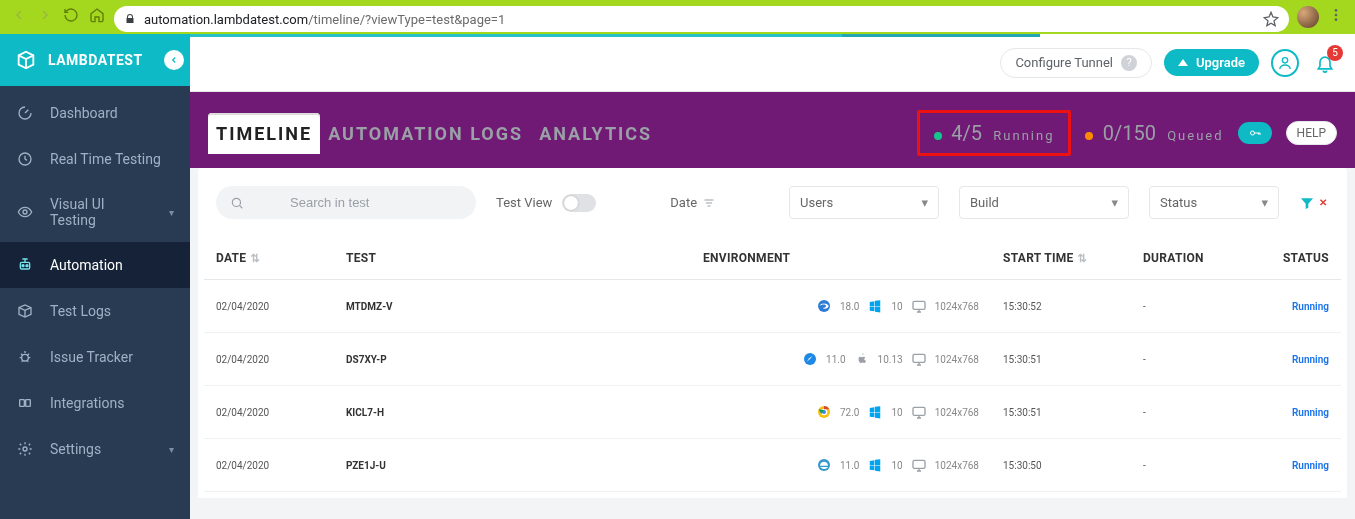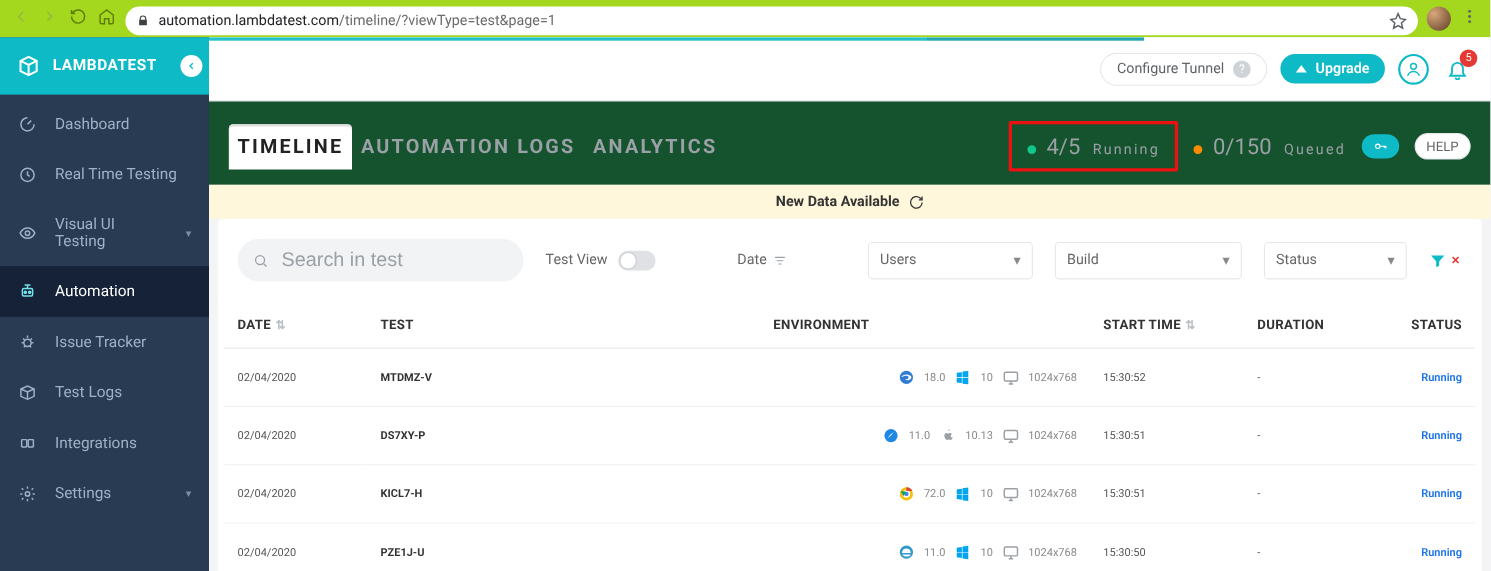--- a/index.html
+++ b/index.html
@@ -123,21 +123,21 @@
   .bell-wrap { position: relative; width: 28px; height: 28px; display:inline-flex; align-items:center; justify-content:center; color: var(--teal); }
   .bell-wrap .badge {
     position: absolute; top: -4px; right: -4px; min-width: 16px; height: 16px; padding: 0 3px;
     border-radius: 8px; background: #e53935; color: #fff; font-size: 10px;
     display: inline-flex; align-items: center; justify-content: center;
   }
 
   
   .tabs-row {
     display: flex; align-items: center; gap: 24px;
-    padding: 18px 18px 12px 18px; background: #14532d;
+    padding: 18px 18px 12px 18px; background: #701a75;
   }
   .tab-link {
     font-size: 18px; letter-spacing: 2px; font-weight: 700;
     color: #9aa0a6; cursor: pointer; padding: 10px 8px;
   }
   .tab-link.active { color: #222; background: #fff; border-radius: 4px 4px 0 0; box-shadow: 0 2px 0 #ddd inset; }
   .status-counts { margin-left: auto; display: flex; align-items: center; gap: 14px; }
   .dot { width: 8px; height: 8px; border-radius: 50%; display: inline-block; margin-right: 6px; }
   .dot.green { background: #12c78a; }
   .dot.orange { background: var(--orange); }
@@ -165,21 +165,21 @@
     display: grid;
     grid-template-columns: 260px auto auto 150px 170px 130px 30px;
     gap: 20px; align-items: center;
     padding: 18px 18px; background: #fff; margin: 0 8px 0 8px; border-radius: 4px 4px 0 0;
   }
   .search {
     display: flex; align-items: center; gap: 10px;
     background: #f1f3f5; border-radius: 22px; padding: 8px 14px;
   }
   .search input {
-    border: none; outline: none; background: transparent; color: #666; font-size: 18px; width: 100%;
+    border: none; outline: none; background: transparent; color: #666; font-size: 13px; width: 100%; margin-left: 34px;
   }
   .search input::placeholder { color: #9aa0a6; }
   .toggle-row { display: flex; align-items: center; gap: 10px; color: #666; }
   .switch {
     width: 34px; height: 18px; background: #dfe1e4; border-radius: 10px; position: relative; cursor: pointer;
   }
   .switch::after {
     content: ""; position: absolute; width: 14px; height: 14px; border-radius: 50%;
     background: #fff; top: 2px; left: 2px; box-shadow: 0 0 2px rgba(0,0,0,.25);
   }
@@ -316,34 +316,34 @@
               <circle cx="9" cy="13" r="1.5" fill="currentColor"></circle>
               <circle cx="15" cy="13" r="1.5" fill="currentColor"></circle>
               <path d="M12 3v5M8 3h8"></path>
             </svg>
           </span>
           <span>Automation</span>
         </div>
         <div class="nav-item">
           <span class="ico">
             <svg width="16" height="16" viewBox="0 0 24 24" fill="none" stroke="currentColor" stroke-width="2">
+              <path d="M3 7l9-4 9 4v10l-9 4-9-4z"></path>
+              <path d="M3 7l9 4 9-4M12 11v10"></path>
+            </svg>
+          </span>
+          <span>Test Logs</span>
+        </div>
+        <div class="nav-item">
+          <span class="ico">
+            <svg width="16" height="16" viewBox="0 0 24 24" fill="none" stroke="currentColor" stroke-width="2">
               <circle cx="12" cy="13" r="5"></circle>
               <path d="M12 3v3M6 7l2 2M18 7l-2 2M4 13h3M17 13h3M7 19l2-2M17 19l-2-2"></path>
             </svg>
           </span>
           <span>Issue Tracker</span>
-        </div>
-        <div class="nav-item">
-          <span class="ico">
-            <svg width="16" height="16" viewBox="0 0 24 24" fill="none" stroke="currentColor" stroke-width="2">
-              <path d="M3 7l9-4 9 4v10l-9 4-9-4z"></path>
-              <path d="M3 7l9 4 9-4M12 11v10"></path>
-            </svg>
-          </span>
-          <span>Test Logs</span>
         </div>
         <div class="nav-item">
           <span class="ico">
             <svg width="16" height="16" viewBox="0 0 24 24" fill="none" stroke="currentColor" stroke-width="2">
               <rect x="4" y="7" width="7" height="10" rx="1"></rect>
               <rect x="13" y="7" width="7" height="10" rx="1"></rect>
             </svg>
           </span>
           <span>Integrations</span>
         </div>
@@ -408,29 +408,20 @@
               <circle cx="7" cy="12" r="4"></circle>
               <path d="M11 12h11M19 12v3M22 12v4"></path>
             </svg>
         </span>
         <span class="help-chip">
           <span>HELP</span>
         </span>
       </div>
     </div>
 
-    <div class="banner">
-      <span>New Data Available</span>
-      <span class="ref">
-        <svg width="14" height="14" viewBox="0 0 24 24" fill="none" stroke="currentColor" stroke-width="2">
-            <path d="M21 12a9 9 0 1 1-3-6.7L21 8"></path>
-            <path d="M21 3v5h-5"></path>
-          </svg>
-      </span>
-    </div>
 
     <div class="filter-bar">
       <div class="search">
         <span>
           <svg width="14" height="14" viewBox="0 0 24 24" fill="none" stroke="#9aa0a6" stroke-width="2">
               <circle cx="11" cy="11" r="7"></circle>
               <path d="M21 21l-4.35-4.35"></path>
             </svg>
         </span>
         <input type="text" placeholder="Search in test" style="">

